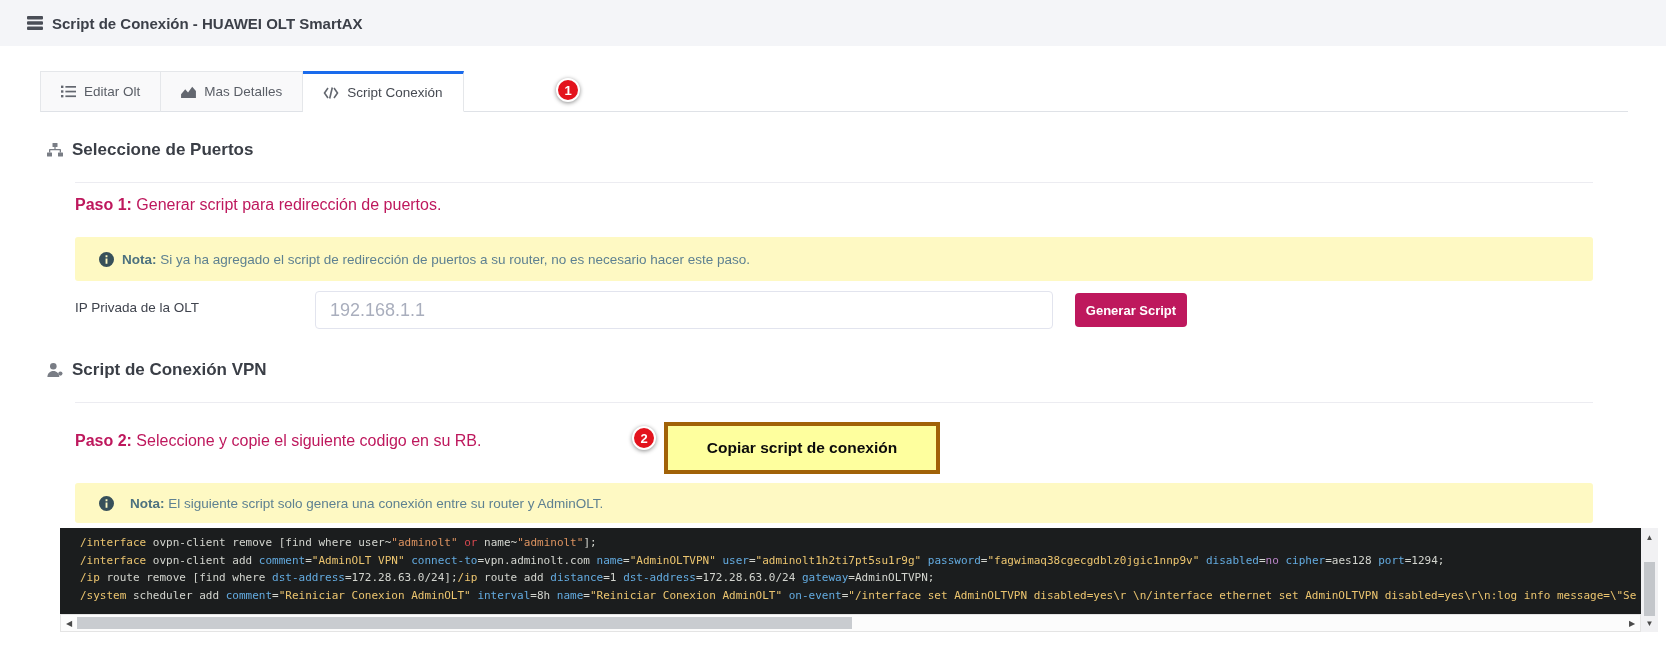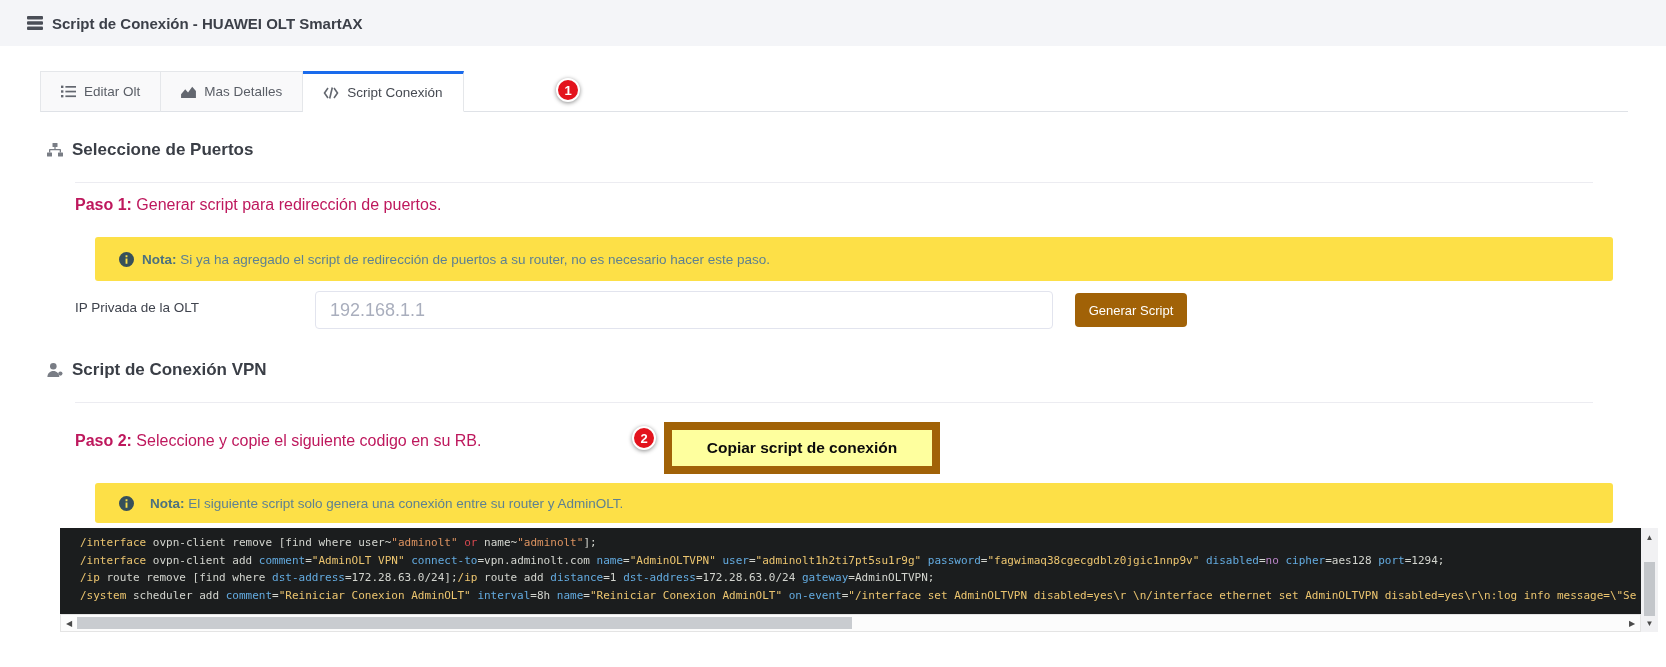--- a/index.html
+++ b/index.html
@@ -28,36 +28,36 @@
 
   .sec-head{position:absolute;left:47px;display:flex;align-items:center;gap:9px;
             color:#3a3e46;font-size:17px;font-weight:bold;}
   .sec-head svg{color:#797d85;}
 
   .divider{position:absolute;left:75px;width:1518px;height:1px;background:#ececf1;}
 
   .paso{position:absolute;left:75px;font-size:16px;color:#be185d;}
   .paso b{font-weight:bold;}
 
-  .note{position:absolute;left:75px;width:1518px;box-sizing:border-box;background:#fde047;border-radius:3px;
-        display:flex;align-items:center;gap:8px;padding:0 24px;color:#5e8191;font-size:13.5px;margin-left:20px;}
+  .note{position:absolute;left:75px;width:1518px;box-sizing:border-box;background:#fef9c3;border-radius:3px;
+        display:flex;align-items:center;gap:8px;padding:0 24px;color:#5e8191;font-size:13.5px;}
   .note b{font-weight:bold;color:#4c717f;}
   .note svg{color:#37505a;flex:0 0 auto;}
 
   .form-label{position:absolute;left:75px;top:300px;font-size:13.5px;color:#40444e;}
   .ip-input{position:absolute;left:315px;top:291px;width:738px;height:38px;box-sizing:border-box;
             border:1px solid #e2e4ee;border-radius:4px;padding:0 14px;font-size:18px;color:#495057;
             font-family:Liberation Sans, sans-serif;outline:none;}
   .ip-input::placeholder{color:#a9aebd;}
-  .gen-btn{position:absolute;left:1075px;top:293px;width:112px;height:34px;background:#a16207;color:#ffffff;
-           border:none;border-radius:4px;font-size:13px;font-weight:normal;cursor:pointer;
+  .gen-btn{position:absolute;left:1075px;top:293px;width:112px;height:34px;background:#be185d;color:#ffffff;
+           border:none;border-radius:4px;font-size:13px;font-weight:bold;cursor:pointer;
            font-family:"Liberation Sans",sans-serif;}
 
   .callout{position:absolute;left:664px;top:422px;width:276px;height:52px;box-sizing:border-box;
-           background:#feff9e;border:8px solid #a16207;display:flex;align-items:center;justify-content:center;
+           background:#feff9e;border:4px solid #a16207;display:flex;align-items:center;justify-content:center;
            font-size:15.5px;font-weight:bold;color:#0b0b0b;}
 
   
   .codebox{position:absolute;left:60px;top:528px;width:1581px;height:86px;background:#1b1d1e;overflow:hidden;
            padding:6px 0 0 8px;box-sizing:border-box;font-family:"DejaVu Sans Mono",monospace;
            font-size:11px;line-height:17.5px;cursor:text;}
   .code-line{white-space:pre;margin-left:12px;}
   .tk-cmd{color:#ecc56f;} .tk-str{color:#ecc56f;} .tk-str2{color:#dd9360;}
   .tk-red{color:#d5484f;} .tk-prm{color:#63abe0;} .tk-pur{color:#ba85c8;} .tk-pl{color:#d3d5cf;}
 

